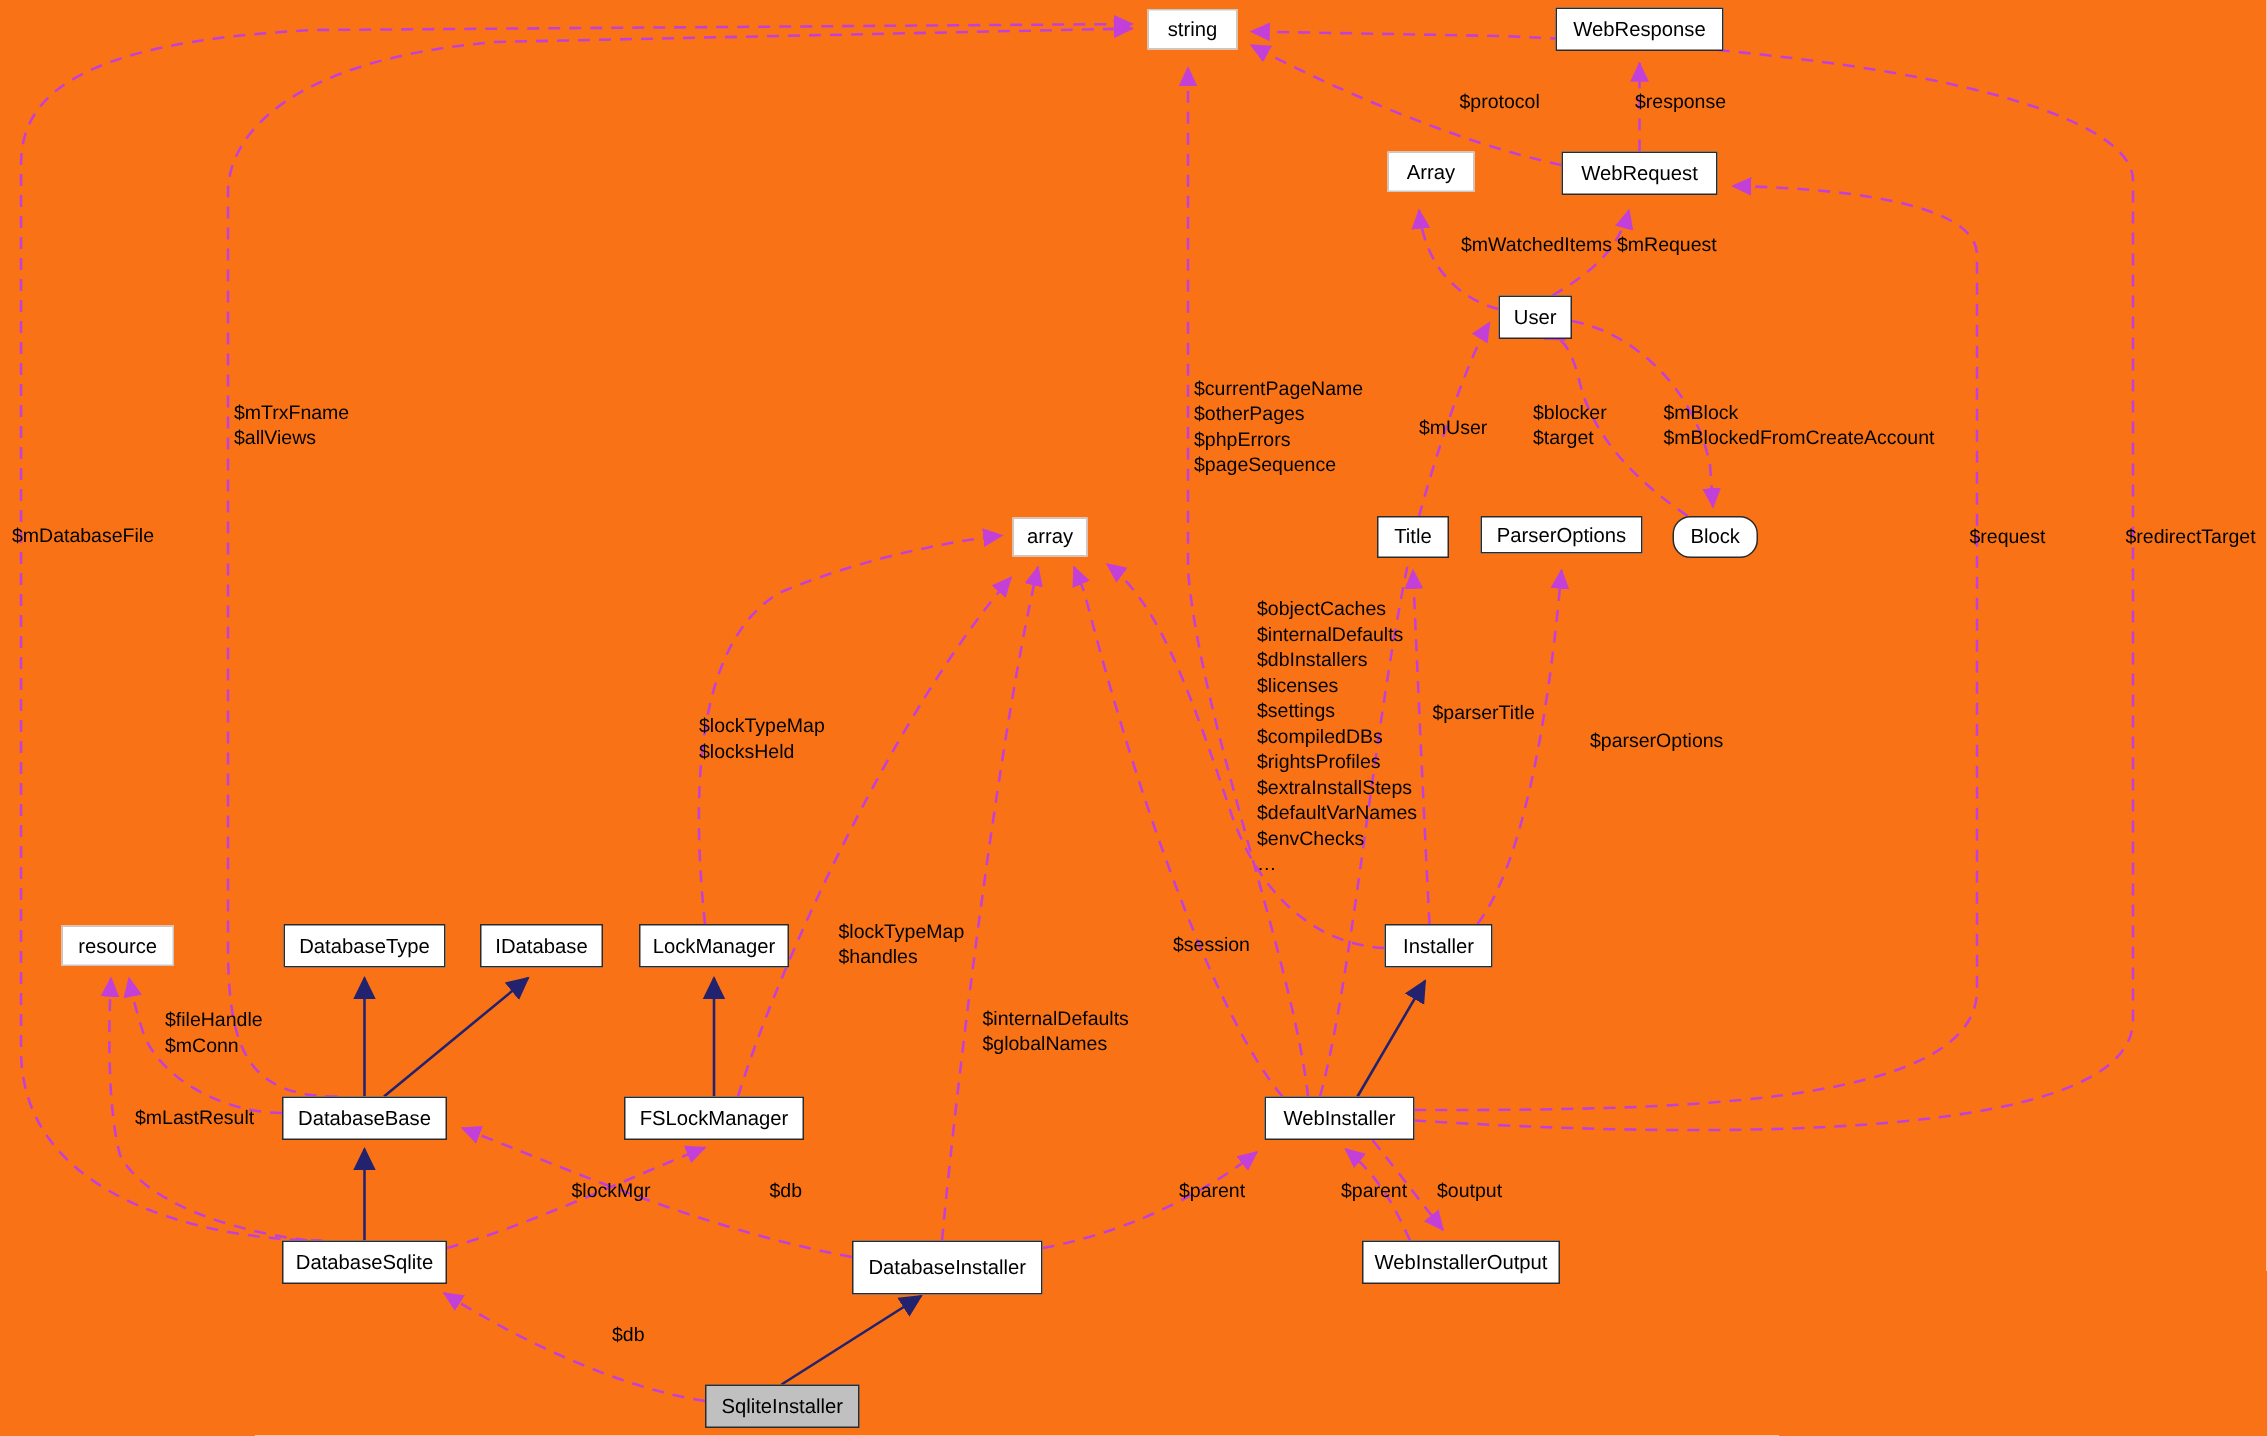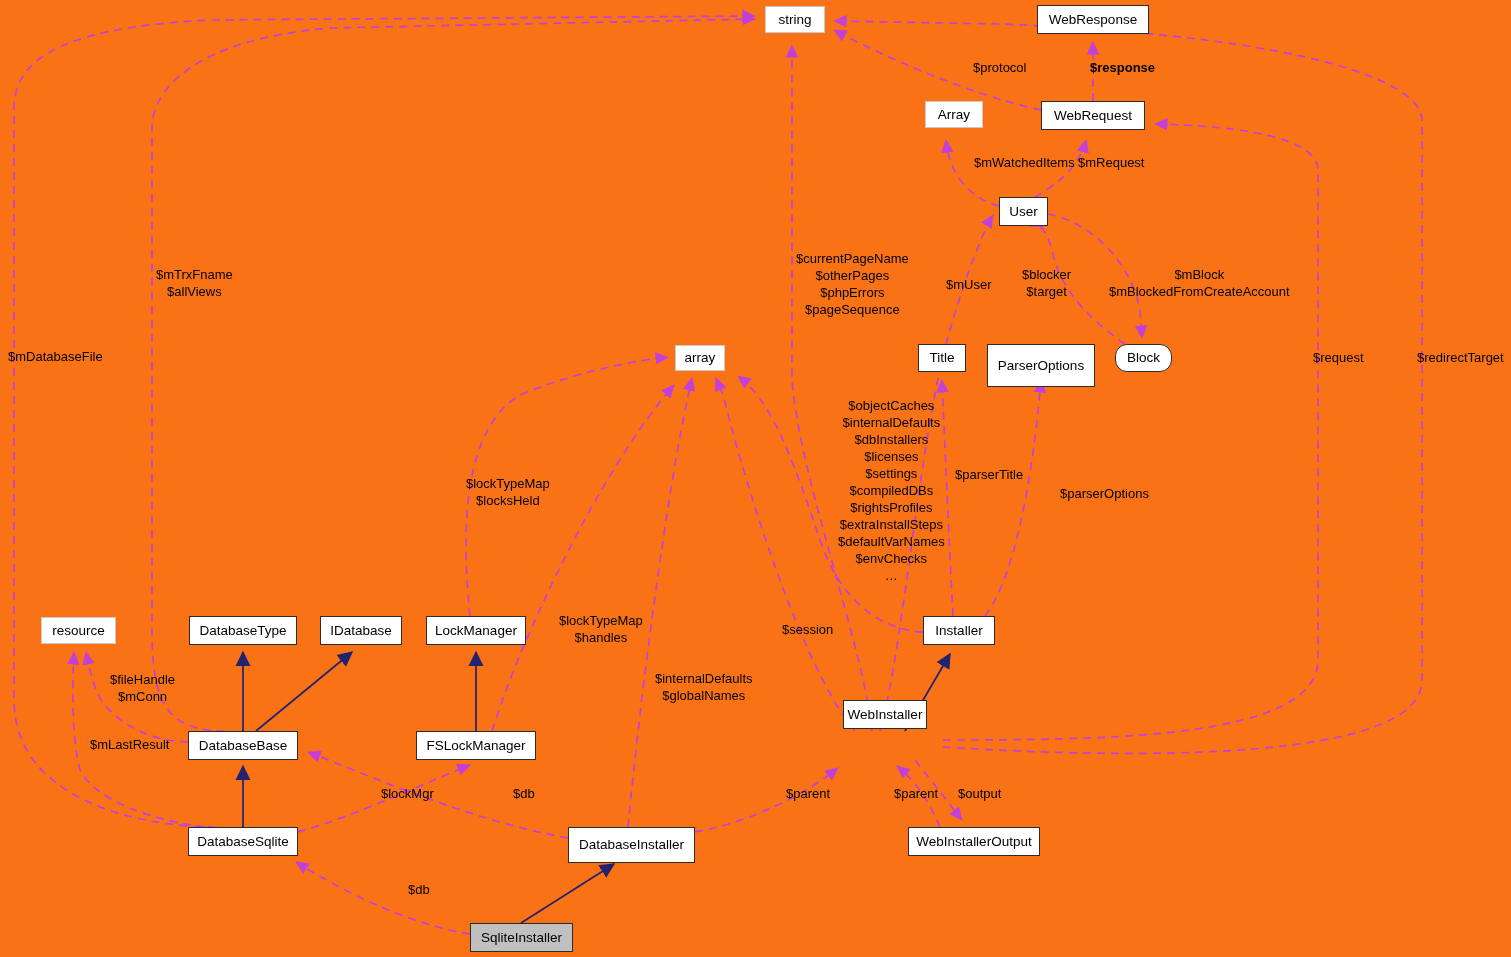--- a/index.html
+++ b/index.html
@@ -12,21 +12,21 @@
         justify-content:center;background:#ffffff;white-space:nowrap;
         font-size:13.5px;color:#000000;line-height:1;}
   
   .node.cls{border:1.5px solid #2b2b2b;}
   
   .node.ext{border:1px solid #c8c8c8;}
   
   .node.cur{border:1.5px solid #2b2b2b;background:#c0c0c0;}
 
   .edgelabel{position:absolute;font-size:13px;color:#000000;
-             white-space:pre;line-height:17px;text-align:center;}
+             white-space:pre;line-height:17px;text-align:left;}
   .edgelabel.left{text-align:left;}
 </style>
 </head>
 <body>
 
 <div id="canvas">
 
   <svg id="edges" viewBox="0 0 1511 957" xmlns="http://www.w3.org/2000/svg">
     <defs>
       <marker id="ah-p" markerWidth="9" markerHeight="9" refX="7.4" refY="4.5" orient="auto" markerUnits="strokeWidth">
@@ -118,21 +118,21 @@
   </div>
   <div class="node cls" style="left:999px;top:197px;width:49px;height:29px;">
     <span>User</span>
   </div>
   <div class="node ext" style="left:675px;top:345px;width:50px;height:26px;">
     <span>array</span>
   </div>
   <div class="node cls" style="left:918px;top:344px;width:48px;height:28px;">
     <span>Title</span>
   </div>
-  <div class="node cls" style="left:987px;top:344px;width:108px;height:43px;">
+  <div class="node cls" style="left:987px;top:344px;width:108px;height:25px;">
     <span>ParserOptions</span>
   </div>
   <div class="node cls" style="left:1115px;top:344px;width:57px;height:28px;border-radius:12px;">
     <span>Block</span>
   </div>
   <div class="node ext" style="left:41px;top:617px;width:75px;height:27px;">
     <span>resource</span>
   </div>
   <div class="node cls" style="left:189px;top:616px;width:108px;height:29px;">
     <span>DatabaseType</span>
@@ -145,21 +145,21 @@
   </div>
   <div class="node cls" style="left:923px;top:616px;width:72px;height:29px;">
     <span>Installer</span>
   </div>
   <div class="node cls" style="left:188px;top:731px;width:110px;height:29px;">
     <span>DatabaseBase</span>
   </div>
   <div class="node cls" style="left:416px;top:731px;width:120px;height:29px;">
     <span>FSLockManager</span>
   </div>
-  <div class="node cls" style="left:843px;top:700px;width:84px;height:29px;">
+  <div class="node cls" style="left:843px;top:731px;width:100px;height:29px;">
     <span>WebInstaller</span>
   </div>
   <div class="node cls" style="left:188px;top:827px;width:110px;height:29px;">
     <span>DatabaseSqlite</span>
   </div>
   <div class="node cls" style="left:568px;top:827px;width:127px;height:36px;">
     <span>DatabaseInstaller</span>
   </div>
   <div class="node cls" style="left:908px;top:827px;width:132px;height:29px;">
     <span>WebInstallerOutput</span>
@@ -180,21 +180,21 @@
   <div class="edgelabel" style="left:796px;top:250px;">$currentPageName
 $otherPages
 $phpErrors
 $pageSequence</div>
   <div class="edgelabel" style="left:946px;top:276px;">$mUser</div>
   <div class="edgelabel" style="left:1022px;top:266px;">$blocker
 $target</div>
   <div class="edgelabel" style="left:1109px;top:266px;">$mBlock
 $mBlockedFromCreateAccount</div>
   <div class="edgelabel" style="left:973px;top:59px;">$protocol</div>
-  <div class="edgelabel" style="left:1090px;top:59px;font-weight:bold;">$response</div>
+  <div class="edgelabel" style="left:1090px;top:59px;">$response</div>
   <div class="edgelabel" style="left:950px;top:154px;margin-left:24px;">$mWatchedItems</div>
   <div class="edgelabel" style="left:1078px;top:154px;">$mRequest</div>
   <div class="edgelabel" style="left:838px;top:397px;">$objectCaches
 $internalDefaults
 $dbInstallers
 $licenses
 $settings
 $compiledDBs
 $rightsProfiles
 $extraInstallSteps

